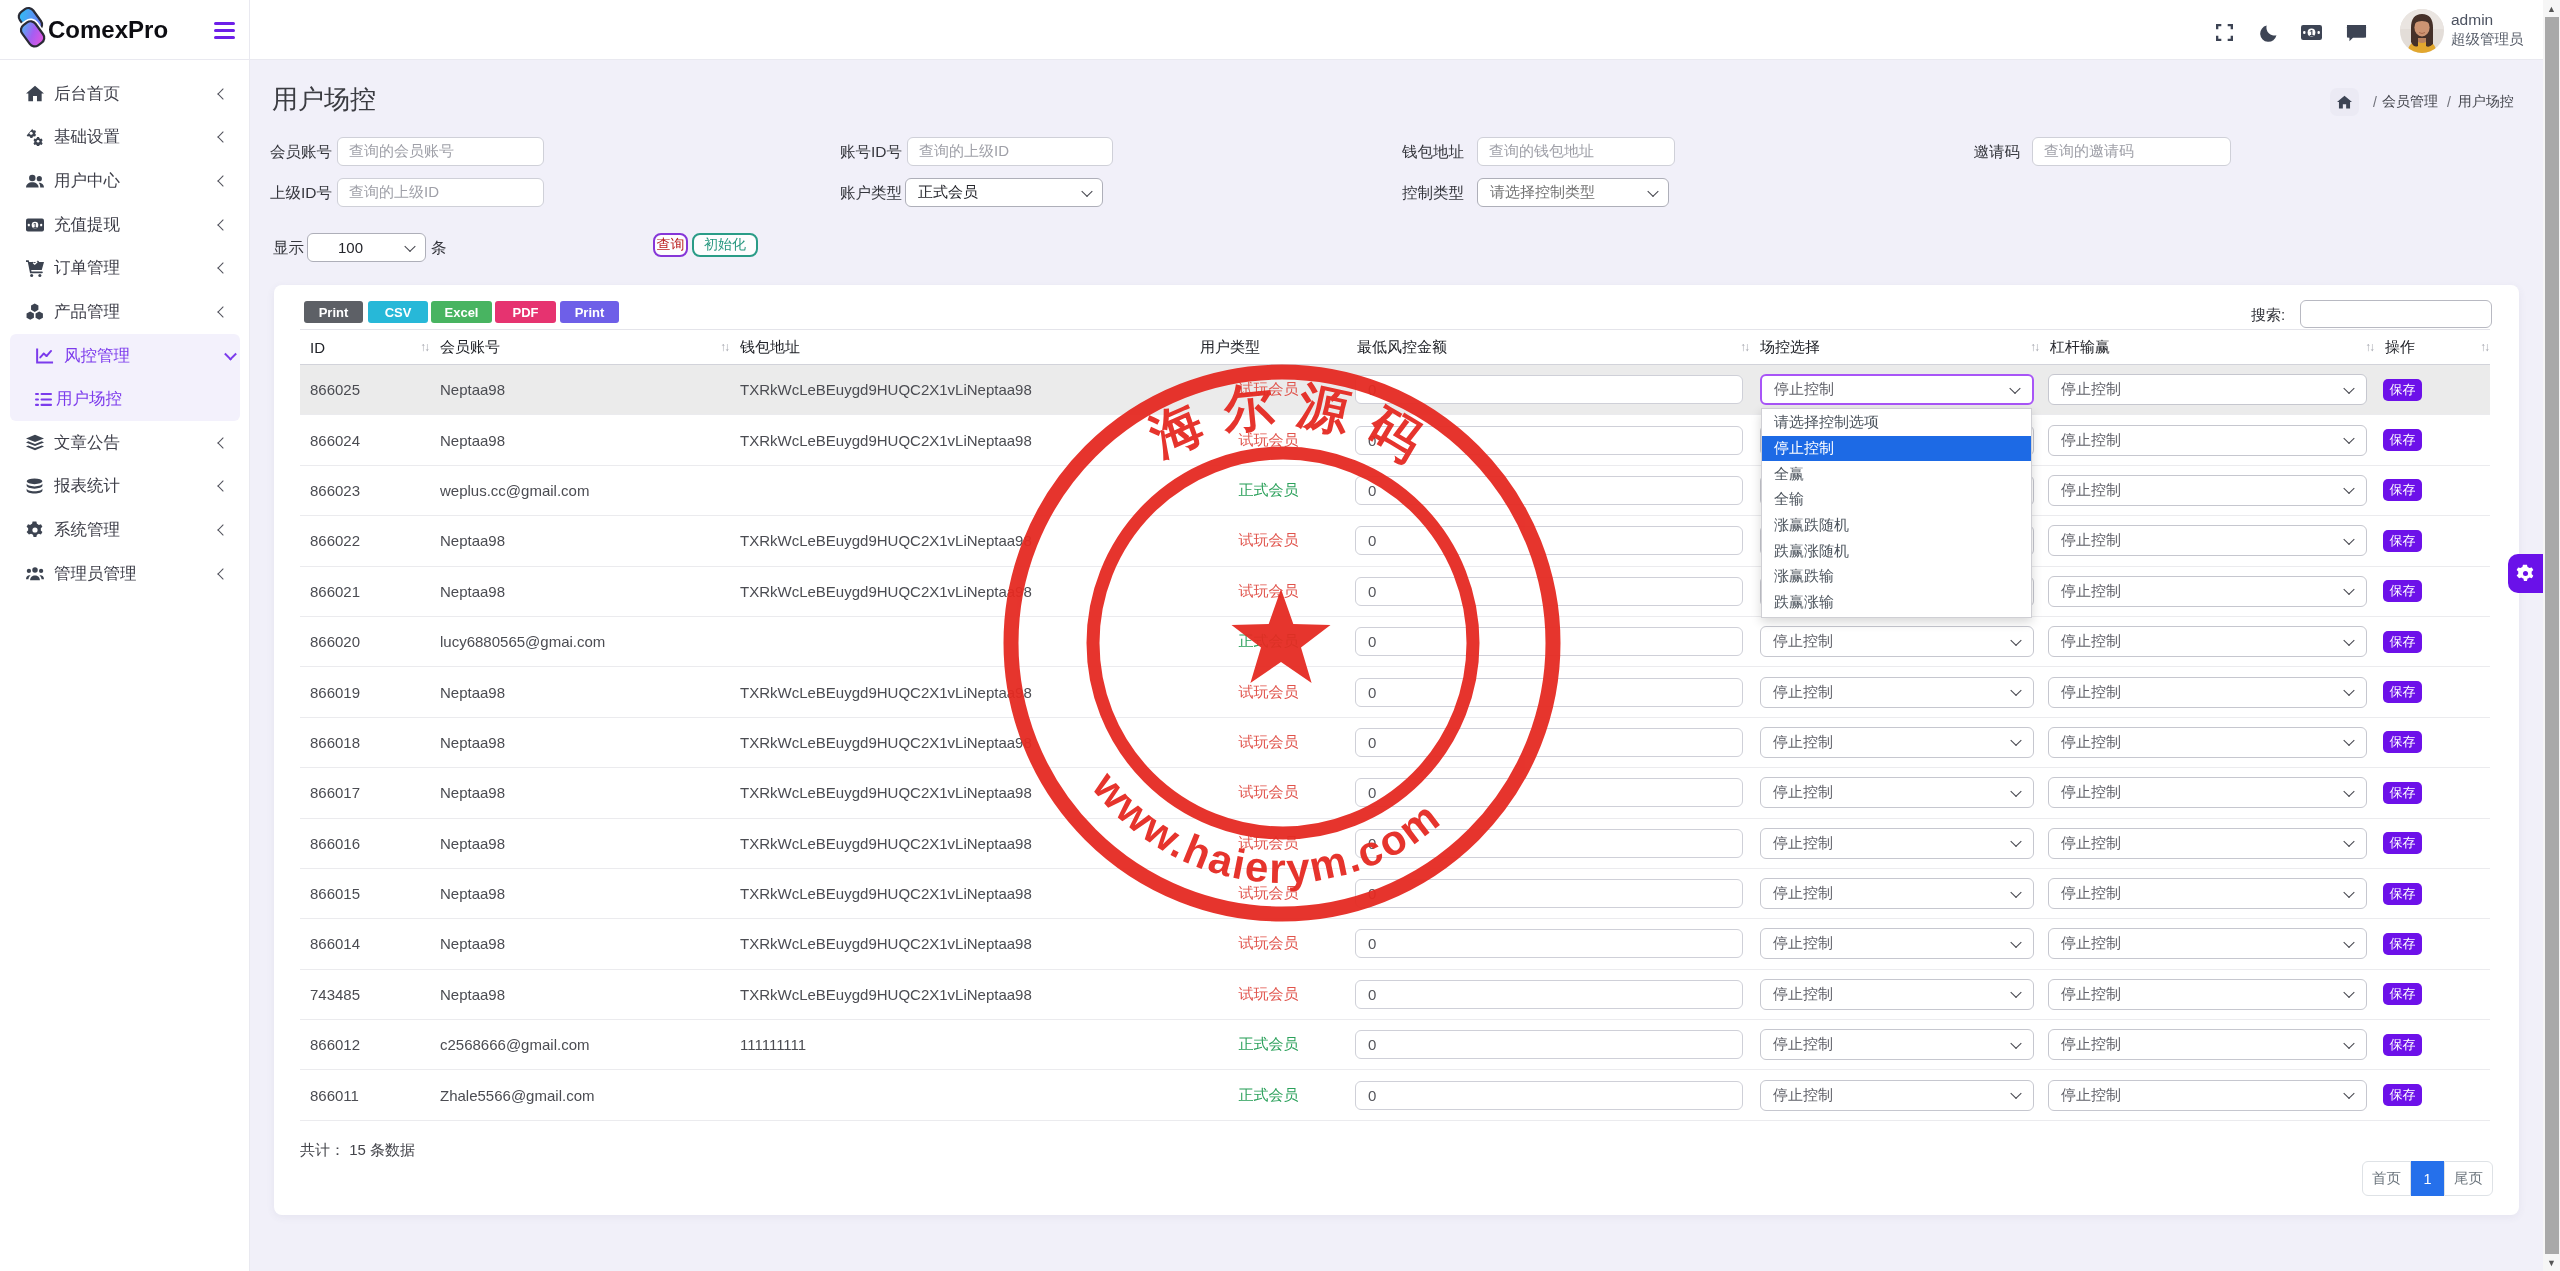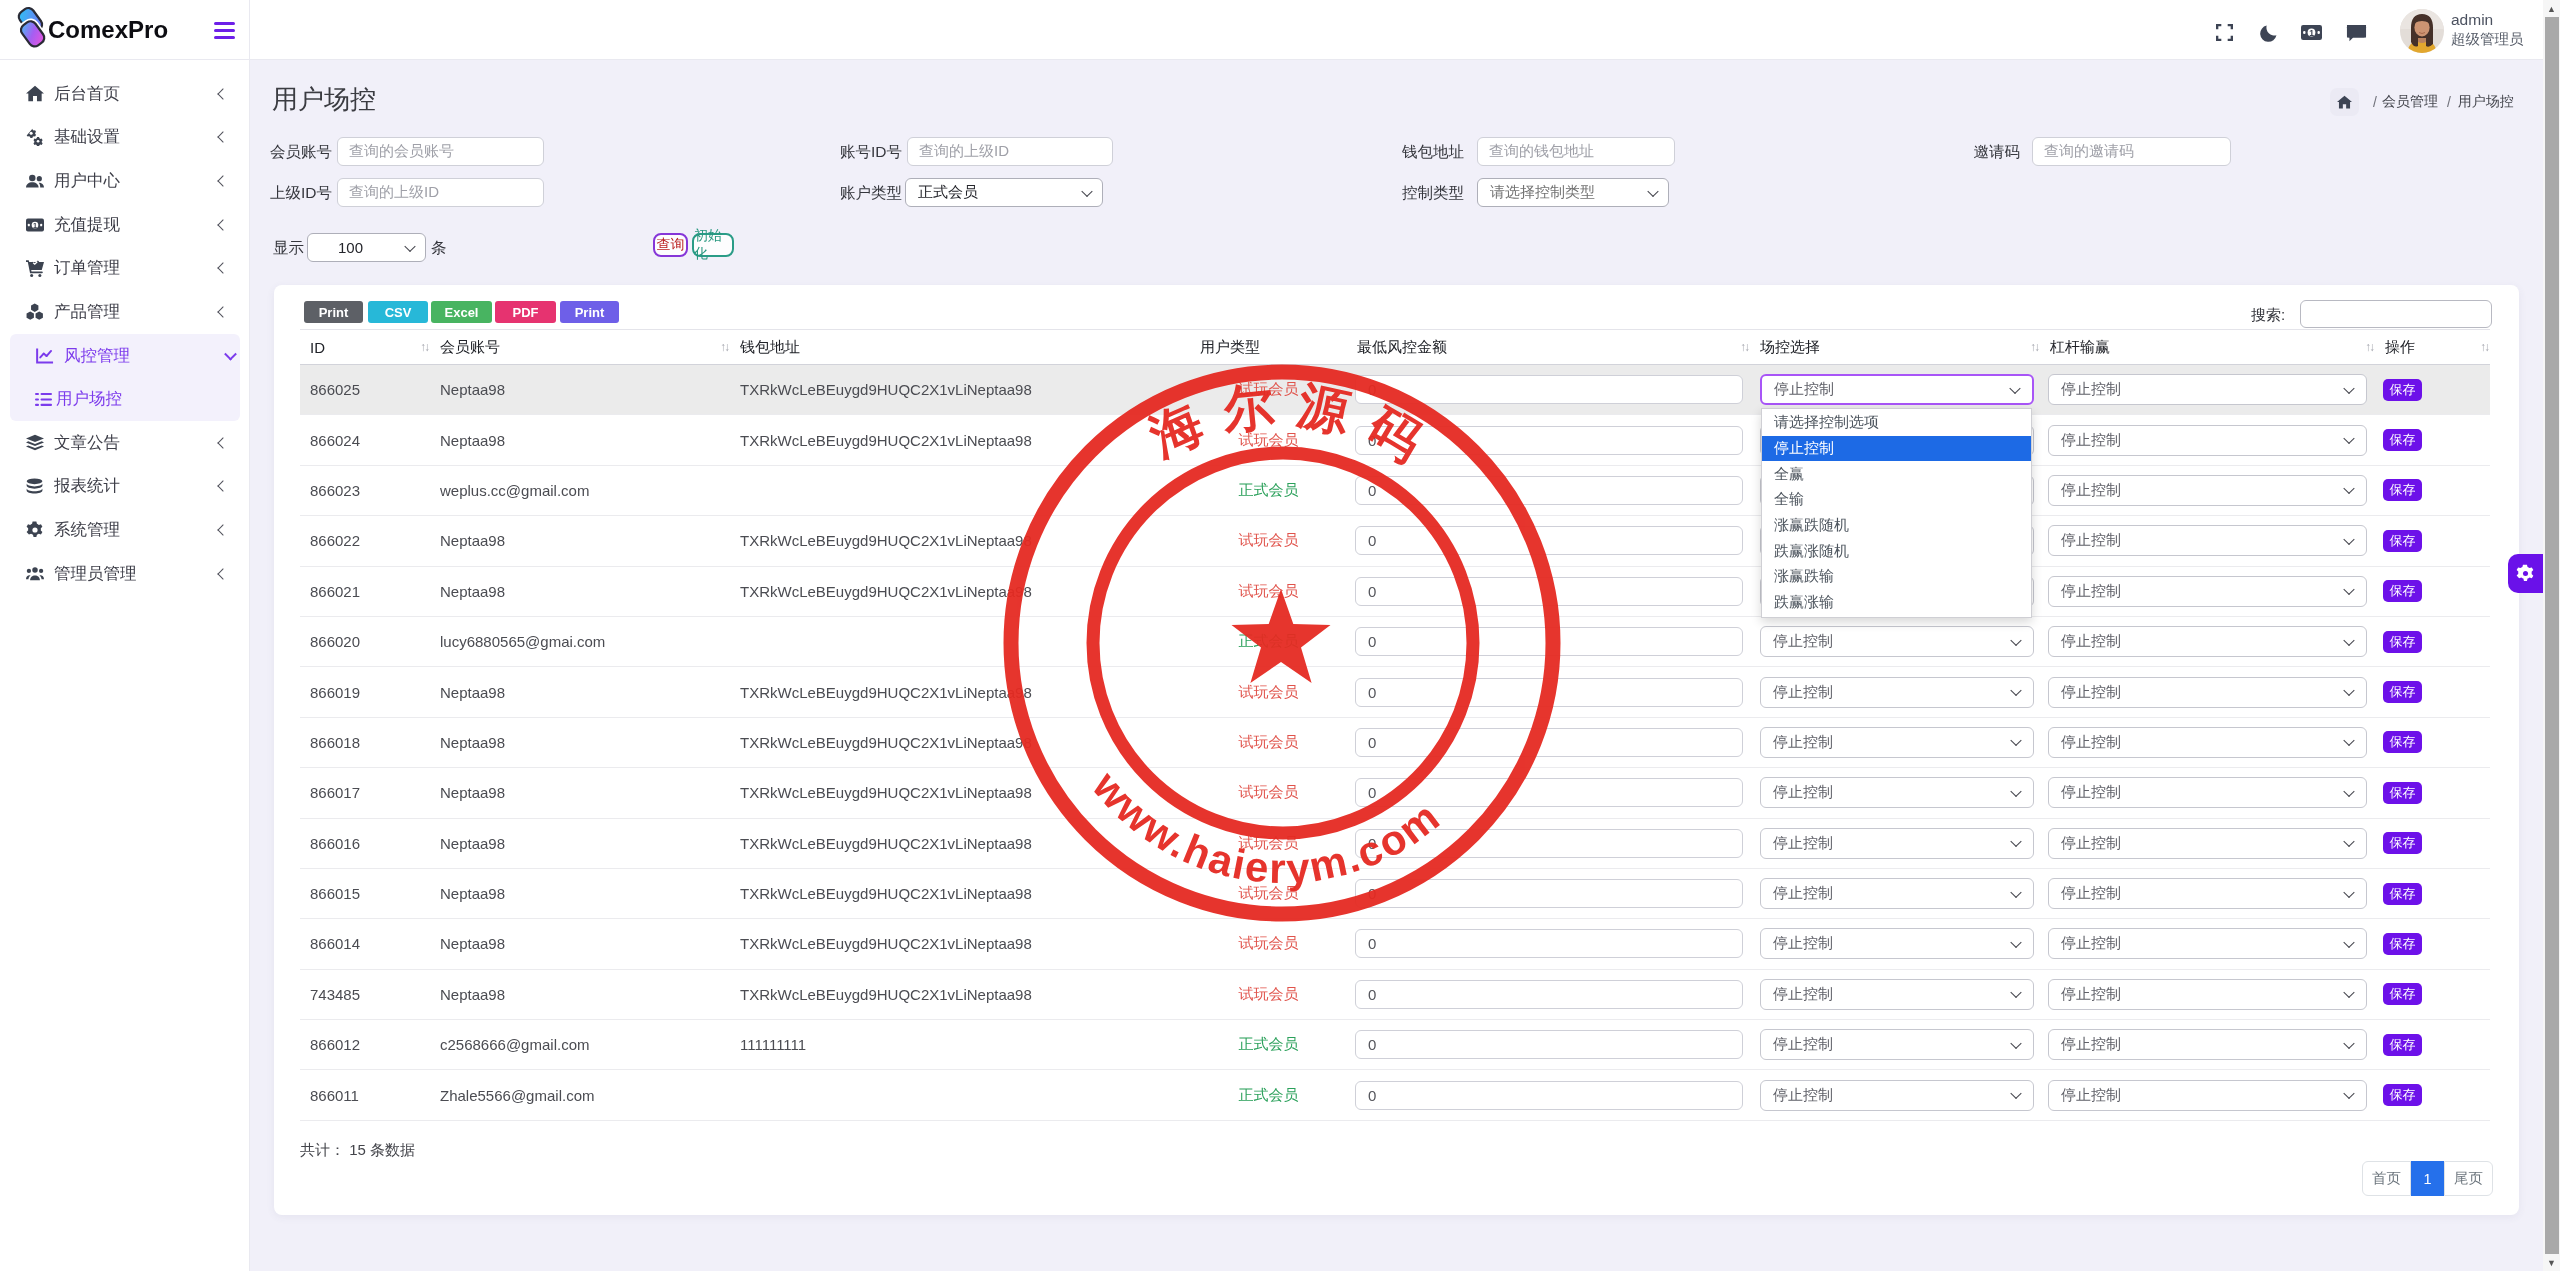--- a/index.html
+++ b/index.html
@@ -310,21 +310,21 @@
 <div class="lbl" style="left:252px;width:80px;top:193px">上级ID号</div>
 <div class="fin" style="left:337px;top:178px;width:207px">查询的上级ID</div>
 <div class="lbl" style="left:822px;width:80px;top:193px">账户类型</div>
 <div class="fsel" style="left:905px;top:178px;width:198px">正式会员<span class="chev"></span></div>
 <div class="lbl" style="left:1384px;width:80px;top:193px">控制类型</div>
 <div class="fsel" style="left:1477px;top:178px;width:192px;color:#737373">请选择控制类型<span class="chev"></span></div>
 <div class="lbl" style="left:246px;width:58px;top:248px">显示</div>
 <div class="fsel" style="left:307px;top:233px;width:119px;padding-left:30px">100<span class="chev"></span></div>
 <div class="lbl" style="left:425px;width:30px;top:248px;text-align:left;padding-left:6px">条</div>
 <div class="obtn" style="left:653px;top:233px;width:35px;border:2px solid #8636d8;color:#b91c1c">查询</div>
-<div class="obtn" style="left:692px;top:233px;width:42px;border:2px solid #2a9c87;color:#27977f">初始化</div>
+<div class="obtn" style="left:692px;top:233px;width:66px;border:2px solid #2a9c87;color:#27977f">初始化</div>
 
 <div id="card">
   <div class="ebtn" style="left:30px;width:59px;background:#5d6066">Print</div>
   <div class="ebtn" style="left:94px;width:60px;background:#27b8d8">CSV</div>
   <div class="ebtn" style="left:157px;width:61px;background:#48b461">Excel</div>
   <div class="ebtn" style="left:221px;width:61px;background:#e63370">PDF</div>
   <div class="ebtn" style="left:286px;width:59px;background:#6e5fe8">Print</div>
   <div id="srchlbl">搜索:</div>
   <div id="srch"></div>
   <table id="tbl">

